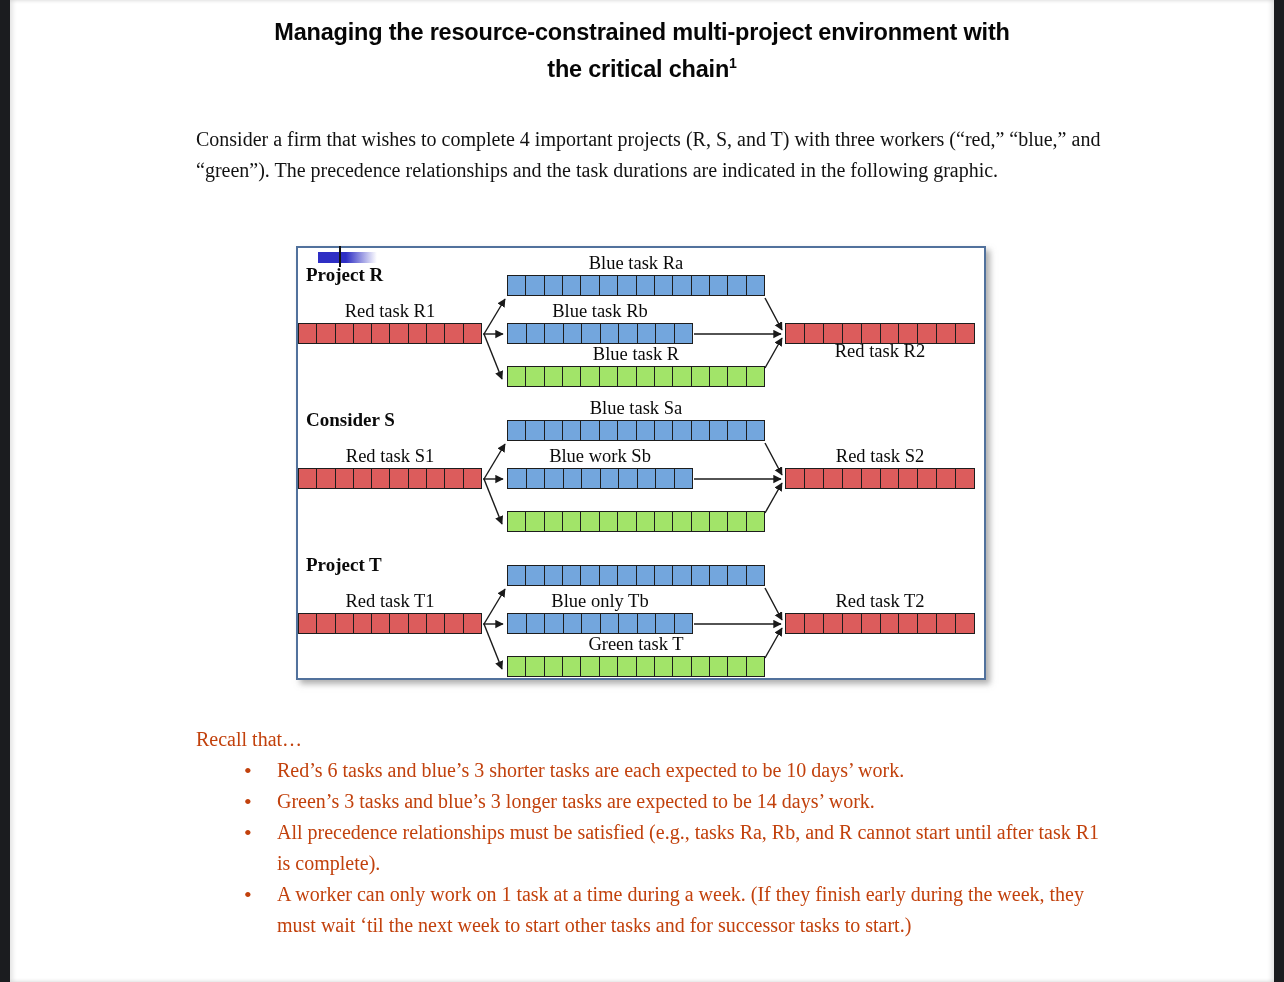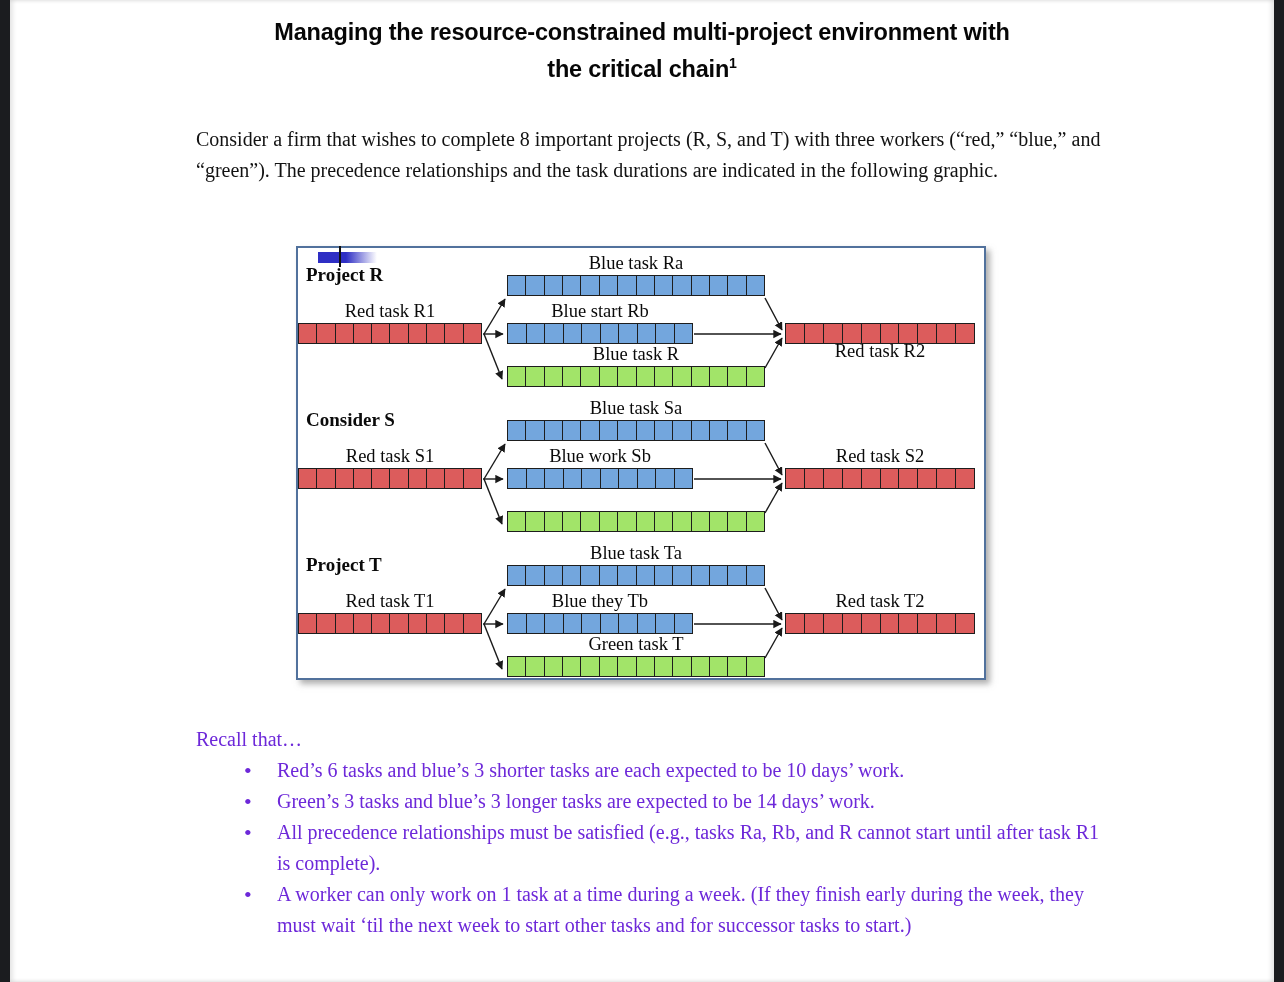--- a/index.html
+++ b/index.html
@@ -41,42 +41,42 @@
   .bar-label{position:absolute;text-align:center;font-size:18.5px;line-height:20px;color:#0a0a0a;white-space:nowrap;}
   .bar{position:absolute;height:21px;display:flex;border:1.5px solid #1d1d1d;box-sizing:border-box;}
   .cell{flex:1;border-right:1.4px solid #1d1d1d;}
   .cell:last-child{border-right:none;}
   .artifact{position:absolute;left:20px;top:4px;width:62px;height:11px;
     background:linear-gradient(to right,#2e2ec4 0%,#2e2ec4 45%,rgba(255,255,255,0) 95%);}
   .cursor-tick{position:absolute;left:41px;top:-2px;width:2px;height:21px;background:#101010;}
 
   .recall{
     position:absolute;left:186px;top:724px;width:912px;
-    font-size:20px;line-height:31px;color:#6d28d9;
+    font-size:20px;line-height:31px;color:#c2410c;
   }
   .recall-heading{margin:0 0 0 0;}
   .bullets{margin-top:0;}
   .bullet{display:flex;align-items:flex-start;}
   .bullet .dot{width:33px;padding-left:48px;flex:none;font-size:19px;}
   .bullet .txt{width:824px;}
 </style>
 </head>
 <body>
 
 <div class="side-strip left"></div>
 <div class="side-strip right"></div>
 
 <div class="page">
 
   <div class="doc-title">
     <span>Managing the resource-constrained multi-project environment with</span><br>
     <span>the critical chain</span><sup>1</sup>
   </div>
 
-  <div class="intro">Consider a firm that wishes to complete 8 important projects (R, S, and T) with three workers (“red,” “blue,” and “green”).  The precedence relationships and the task durations are indicated in the following graphic.</div>
+  <div class="intro">Consider a firm that wishes to complete 4 important projects (R, S, and T) with three workers (“red,” “blue,” and “green”).  The precedence relationships and the task durations are indicated in the following graphic.</div>
 
   <div class="diagram">
     <div id="diagram-inner">
       <div class="artifact"></div>
       <div class="cursor-tick"></div>
     <svg class="arrows" viewBox="0 0 686 430">
           <defs>
             <marker id="ah" markerWidth="8" markerHeight="8" refX="5.5" refY="3" orient="auto">
               <path d="M0,0 L6,3 L0,6 z" fill="#1a1a1a"></path>
             </marker>
@@ -124,21 +124,21 @@
           <div class="cell" style="background: rgb(115, 166, 221);"></div>
           <div class="cell" style="background: rgb(115, 166, 221);"></div>
           <div class="cell" style="background: rgb(115, 166, 221);"></div>
           <div class="cell" style="background: rgb(115, 166, 221);"></div>
           <div class="cell" style="background: rgb(115, 166, 221);"></div>
           <div class="cell" style="background: rgb(115, 166, 221);"></div>
           <div class="cell" style="background: rgb(115, 166, 221);"></div>
           <div class="cell" style="background: rgb(115, 166, 221);"></div>
           <div class="cell" style="background: rgb(115, 166, 221);"></div>
         </div>
-        <div class="bar-label" style="left: 209px; top: 53px; width: 186px;">Blue start Rb</div>
+        <div class="bar-label" style="left: 209px; top: 53px; width: 186px;">Blue task Rb</div>
         <div class="bar" style="left: 209px; top: 75px; width: 186px; height: 21px;">
           <div class="cell" style="background: rgb(115, 166, 221);"></div>
           <div class="cell" style="background: rgb(115, 166, 221);"></div>
           <div class="cell" style="background: rgb(115, 166, 221);"></div>
           <div class="cell" style="background: rgb(115, 166, 221);"></div>
           <div class="cell" style="background: rgb(115, 166, 221);"></div>
           <div class="cell" style="background: rgb(115, 166, 221);"></div>
           <div class="cell" style="background: rgb(115, 166, 221);"></div>
           <div class="cell" style="background: rgb(115, 166, 221);"></div>
           <div class="cell" style="background: rgb(115, 166, 221);"></div>
@@ -254,38 +254,37 @@
           <div class="cell" style="background: rgb(220, 92, 92);"></div>
           <div class="cell" style="background: rgb(220, 92, 92);"></div>
           <div class="cell" style="background: rgb(220, 92, 92);"></div>
           <div class="cell" style="background: rgb(220, 92, 92);"></div>
           <div class="cell" style="background: rgb(220, 92, 92);"></div>
           <div class="cell" style="background: rgb(220, 92, 92);"></div>
           <div class="cell" style="background: rgb(220, 92, 92);"></div>
           <div class="cell" style="background: rgb(220, 92, 92);"></div>
           <div class="cell" style="background: rgb(220, 92, 92);"></div>
         </div>
-        <div class="bar-label" style="left: 209px; top: 295px; width: 258px;">Blue task Ta</div>
         <div class="bar" style="left: 209px; top: 317px; width: 258px; height: 21px;">
           <div class="cell" style="background: rgb(115, 166, 221);"></div>
           <div class="cell" style="background: rgb(115, 166, 221);"></div>
           <div class="cell" style="background: rgb(115, 166, 221);"></div>
           <div class="cell" style="background: rgb(115, 166, 221);"></div>
           <div class="cell" style="background: rgb(115, 166, 221);"></div>
           <div class="cell" style="background: rgb(115, 166, 221);"></div>
           <div class="cell" style="background: rgb(115, 166, 221);"></div>
           <div class="cell" style="background: rgb(115, 166, 221);"></div>
           <div class="cell" style="background: rgb(115, 166, 221);"></div>
           <div class="cell" style="background: rgb(115, 166, 221);"></div>
           <div class="cell" style="background: rgb(115, 166, 221);"></div>
           <div class="cell" style="background: rgb(115, 166, 221);"></div>
           <div class="cell" style="background: rgb(115, 166, 221);"></div>
           <div class="cell" style="background: rgb(115, 166, 221);"></div>
         </div>
-        <div class="bar-label" style="left: 209px; top: 343px; width: 186px;">Blue they Tb</div>
+        <div class="bar-label" style="left: 209px; top: 343px; width: 186px;">Blue only Tb</div>
         <div class="bar" style="left: 209px; top: 365px; width: 186px; height: 21px;">
           <div class="cell" style="background: rgb(115, 166, 221);"></div>
           <div class="cell" style="background: rgb(115, 166, 221);"></div>
           <div class="cell" style="background: rgb(115, 166, 221);"></div>
           <div class="cell" style="background: rgb(115, 166, 221);"></div>
           <div class="cell" style="background: rgb(115, 166, 221);"></div>
           <div class="cell" style="background: rgb(115, 166, 221);"></div>
           <div class="cell" style="background: rgb(115, 166, 221);"></div>
           <div class="cell" style="background: rgb(115, 166, 221);"></div>
           <div class="cell" style="background: rgb(115, 166, 221);"></div>

